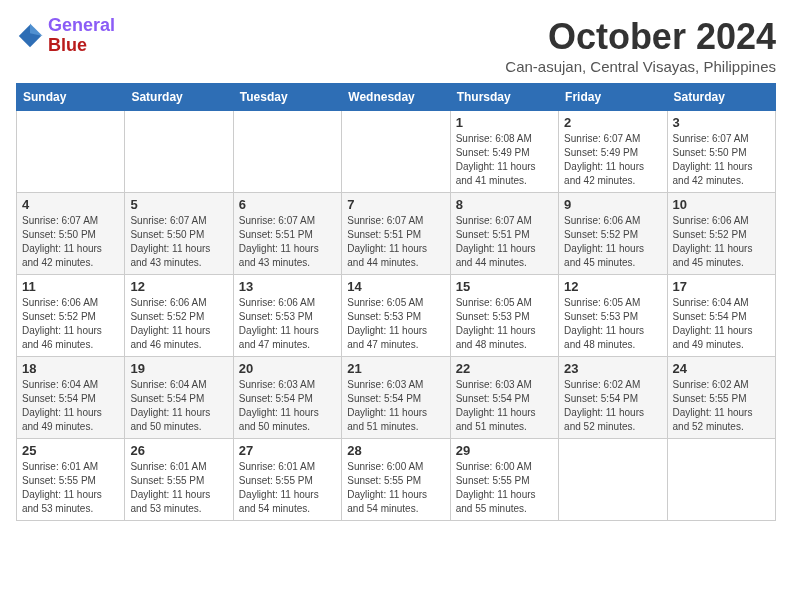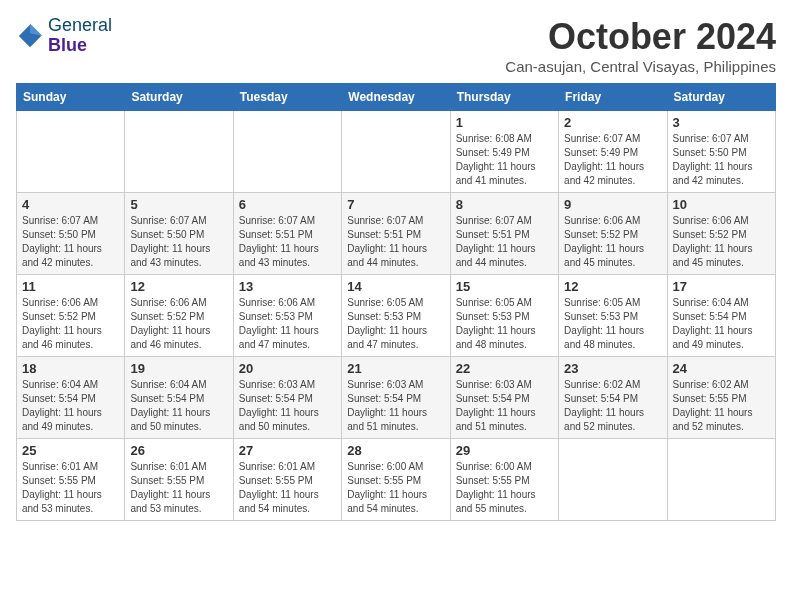--- a/index.html
+++ b/index.html
@@ -21,27 +21,27 @@
       align-items: center;
       gap: 4px;
     }
     .logo-text {
       display: flex;
       flex-direction: column;
       line-height: 1.1;
     }
     .logo-general {
       font-size: 18px;
-      font-weight: normal;
-      color: #0c4a6e;
+      font-weight: bold;
+      color: #8b5cf6;
     }
     .logo-blue {
       font-size: 18px;
       font-weight: bold;
-      color: #4c1d95;
+      color: #b91c1c;
     }
     .logo-icon {
       width: 28px;
       height: 28px;
     }
     .title-section {
       text-align: right;
     }
     .month-year {
       font-size: 36px;

